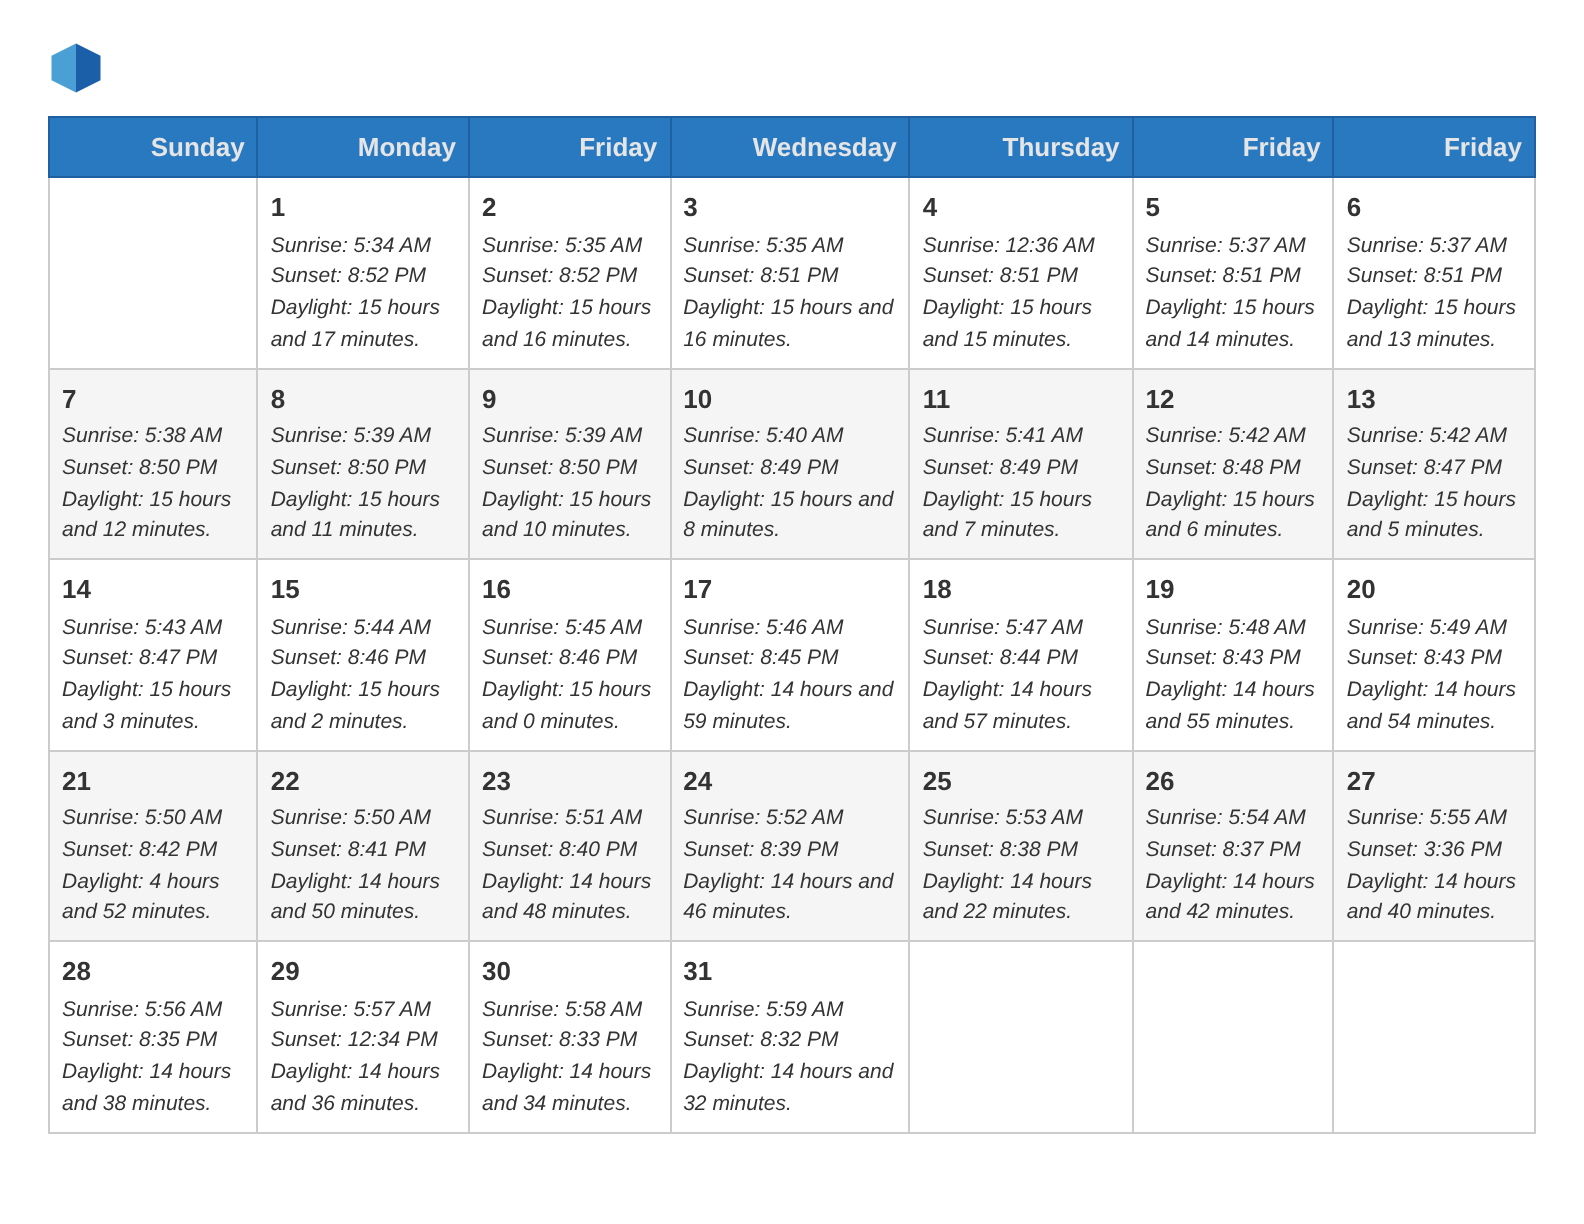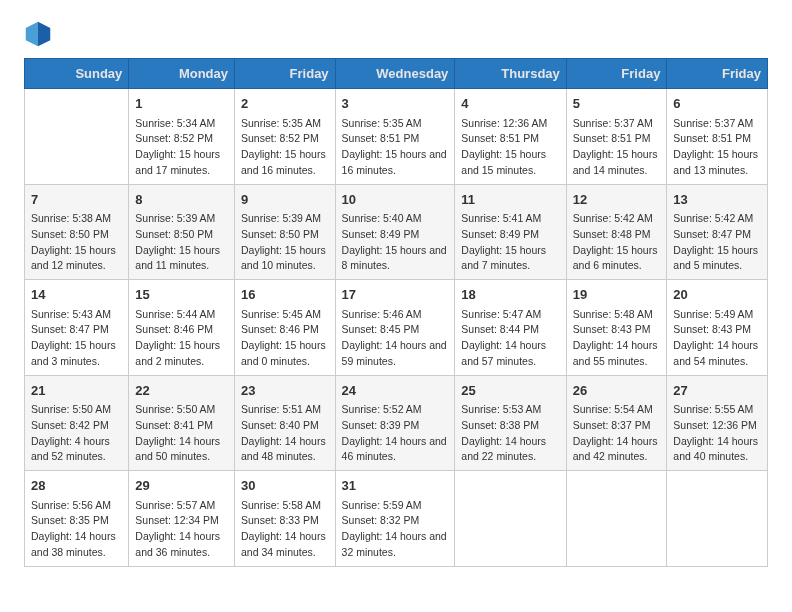--- a/index.html
+++ b/index.html
@@ -74,20 +74,21 @@
     }
     .date-num {
       font-weight: bold;
       font-size: 13px;
       display: block;
       margin-bottom: 2px;
     }
     .cell-content {
       font-size: 10.5px;
       color: #333;
+      font-style: italic;
     }
   </style>
 </head>
 <body>
 
 <div>
   <div class="header">
     <div class="logo">
       <svg class="logo-icon" viewBox="0 0 32 32">
         <polygon points="16,4 28,10 28,22 16,28 4,22 4,10" fill="#1a5fa8" opacity="0.15"></polygon>
@@ -226,21 +227,21 @@
           <td>
             <span class="date-num">25</span>
             <div class="cell-content"><span>Sunrise: 5:53 AM</span><br><span>Sunset: 8:38 PM</span><br><span>Daylight: 14 hours and 22 minutes.</span></div>
           </td>
           <td>
             <span class="date-num">26</span>
             <div class="cell-content"><span>Sunrise: 5:54 AM</span><br><span>Sunset: 8:37 PM</span><br><span>Daylight: 14 hours and 42 minutes.</span></div>
           </td>
           <td>
             <span class="date-num">27</span>
-            <div class="cell-content"><span>Sunrise: 5:55 AM</span><br><span>Sunset: 12:36 PM</span><br><span>Daylight: 14 hours and 40 minutes.</span></div>
+            <div class="cell-content"><span>Sunrise: 5:55 AM</span><br><span>Sunset: 3:36 PM</span><br><span>Daylight: 14 hours and 40 minutes.</span></div>
           </td>
         </tr>
         <tr>
           <td>
             <span class="date-num">28</span>
             <div class="cell-content"><span>Sunrise: 5:56 AM</span><br><span>Sunset: 8:35 PM</span><br><span>Daylight: 14 hours and 38 minutes.</span></div>
           </td>
           <td>
             <span class="date-num">29</span>
             <div class="cell-content"><span>Sunrise: 5:57 AM</span><br><span>Sunset: 12:34 PM</span><br><span>Daylight: 14 hours and 36 minutes.</span></div>

